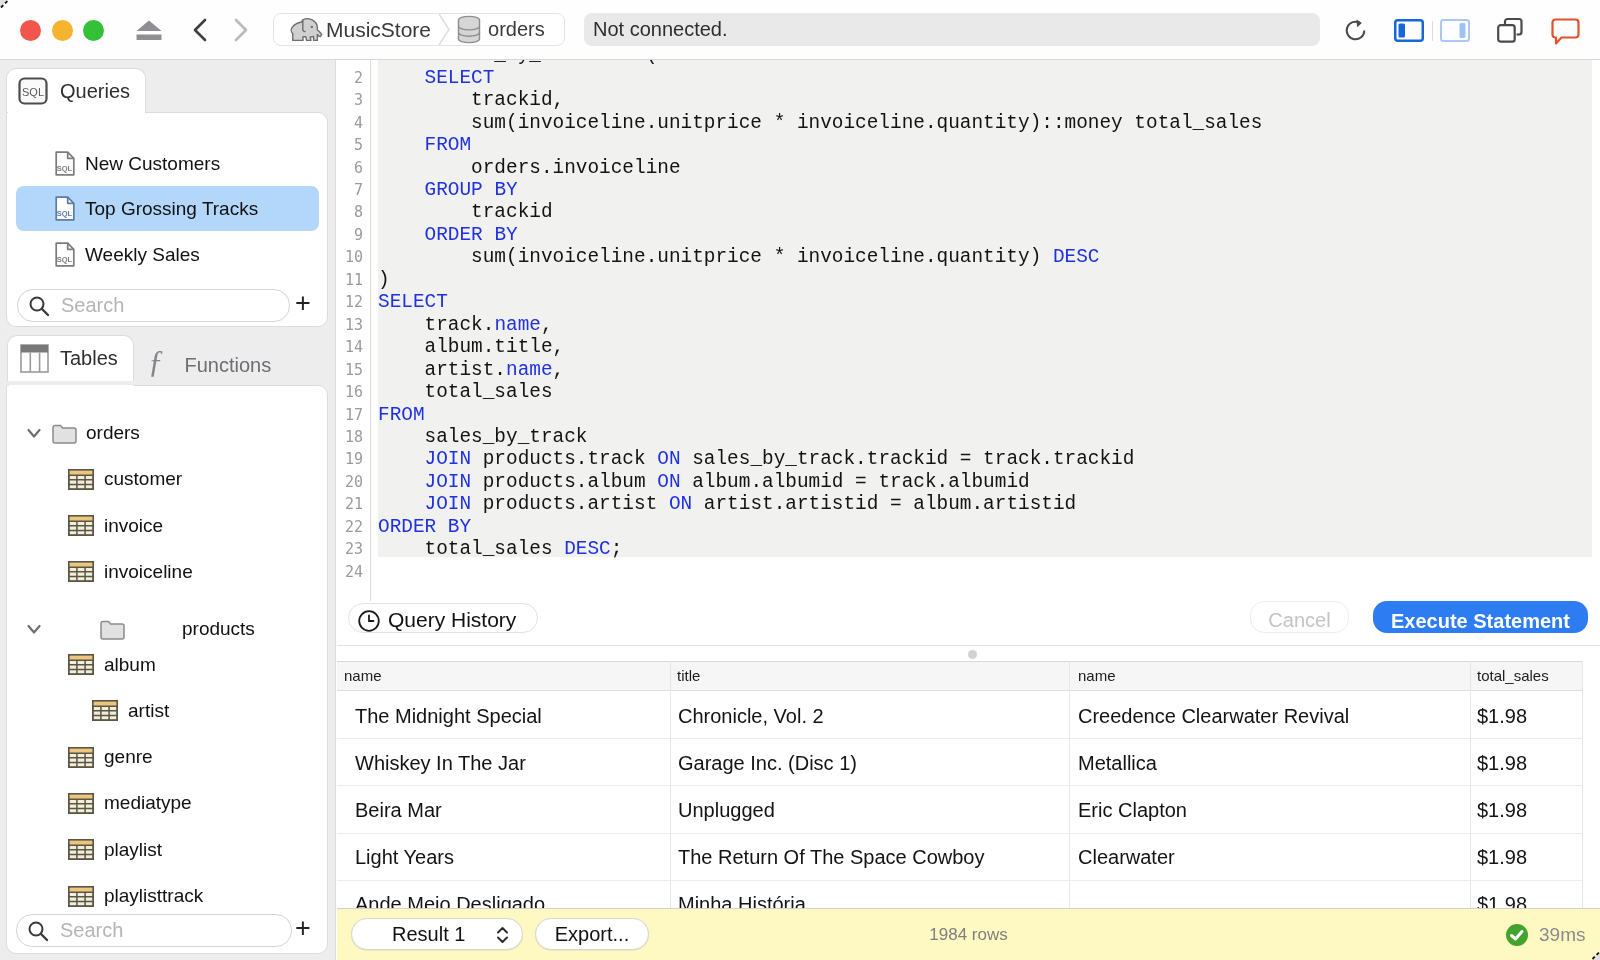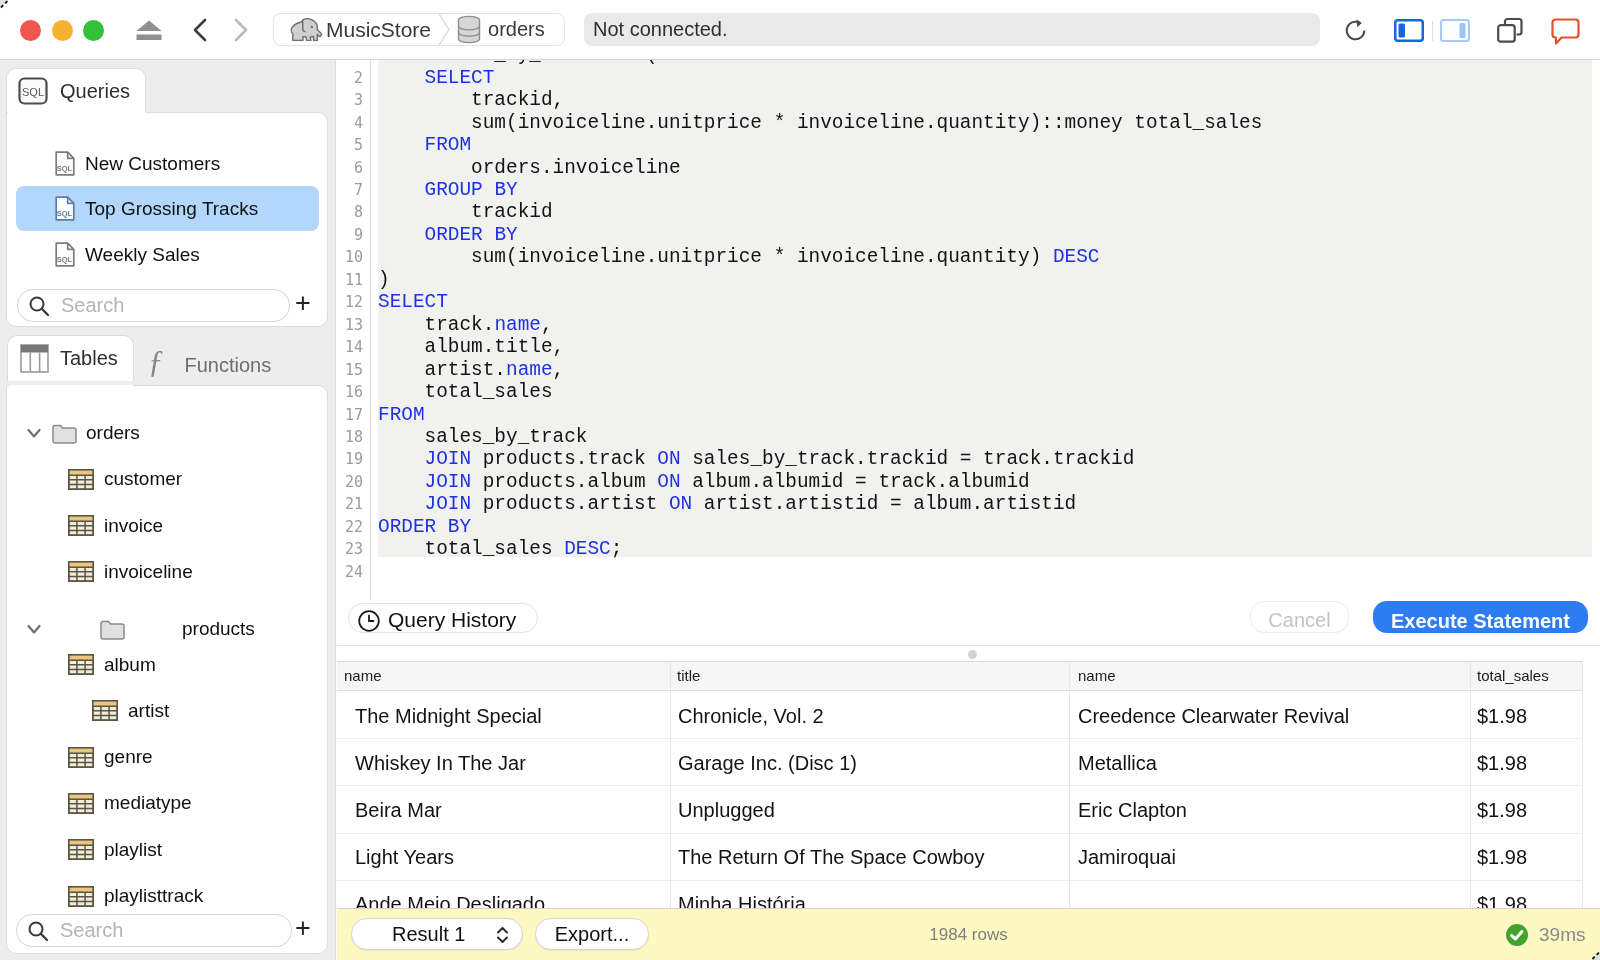--- a/index.html
+++ b/index.html
@@ -363,21 +363,21 @@
       <div class="cell" style="left:741px; top:691.8px;">Metallica</div>
       <div class="cell" style="left:1140px; top:691.8px;">$1.98</div>
       <div class="hline" style="left:0; top:725.4px; width:1245px;"></div>
       <div class="cell" style="left:18px; top:739.0px;">Beira Mar</div>
       <div class="cell" style="left:341px; top:739.0px;">Unplugged</div>
       <div class="cell" style="left:741px; top:739.0px;">Eric Clapton</div>
       <div class="cell" style="left:1140px; top:739.0px;">$1.98</div>
       <div class="hline" style="left:0; top:772.6px; width:1245px;"></div>
       <div class="cell" style="left:18px; top:786.2px;">Light Years</div>
       <div class="cell" style="left:341px; top:786.2px;">The Return Of The Space Cowboy</div>
-      <div class="cell" style="left:741px; top:786.2px;">Jamiroquai</div>
+      <div class="cell" style="left:741px; top:786.2px;">Clearwater</div>
       <div class="cell" style="left:1140px; top:786.2px;">$1.98</div>
       <div class="hline" style="left:0; top:819.8px; width:1245px;"></div>
       <div class="cell" style="left:18px; top:833.4px;">Ande Meio Desligado</div>
       <div class="cell" style="left:341px; top:833.4px;">Minha História</div>
       <div class="cell" style="left:741px; top:833.4px;margin-top:12px;">Os Mutantes</div>
       <div class="cell" style="left:1140px; top:833.4px;">$1.98</div>
       <div class="hline" style="left:0; top:867.0px; width:1245px;"></div>
     </div>
 
   <div id="botbar">

